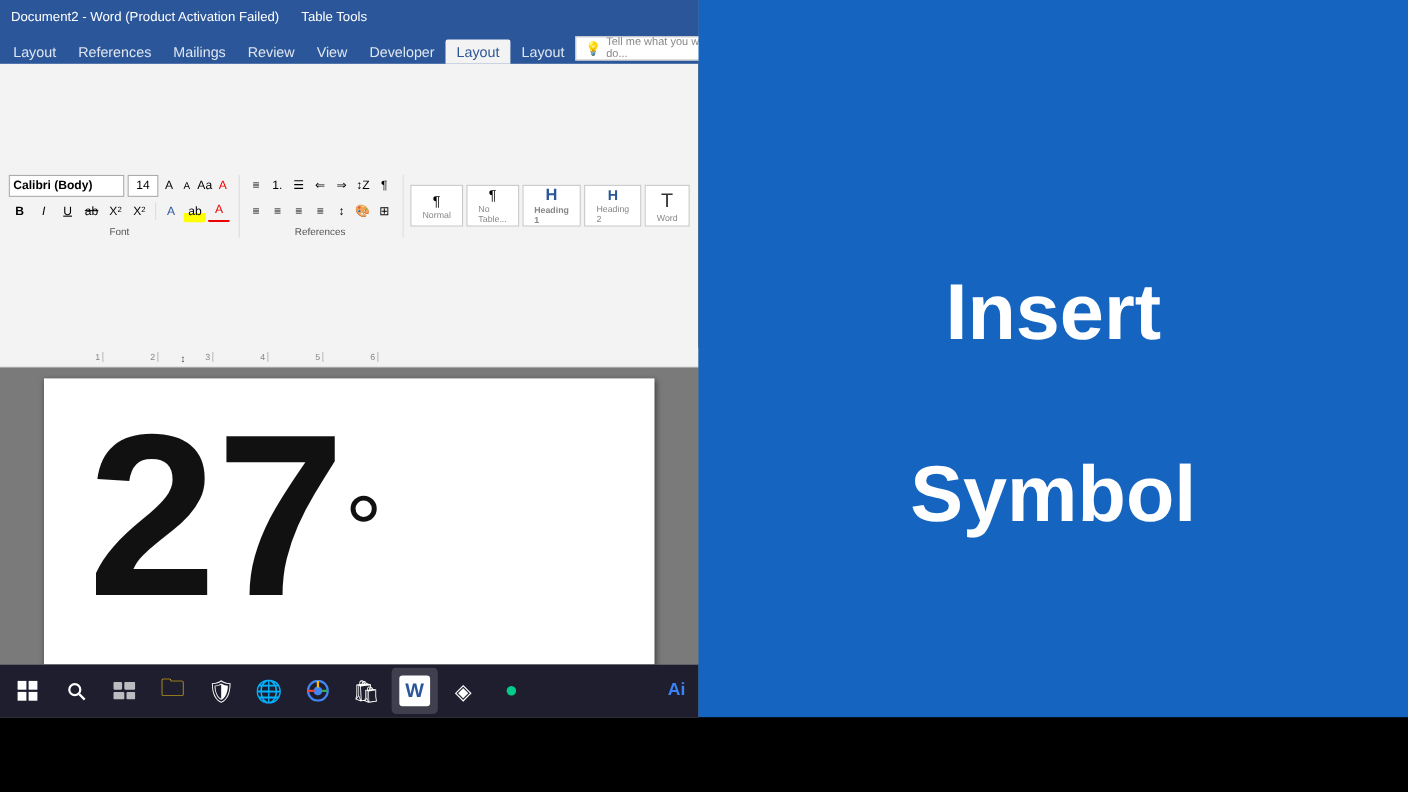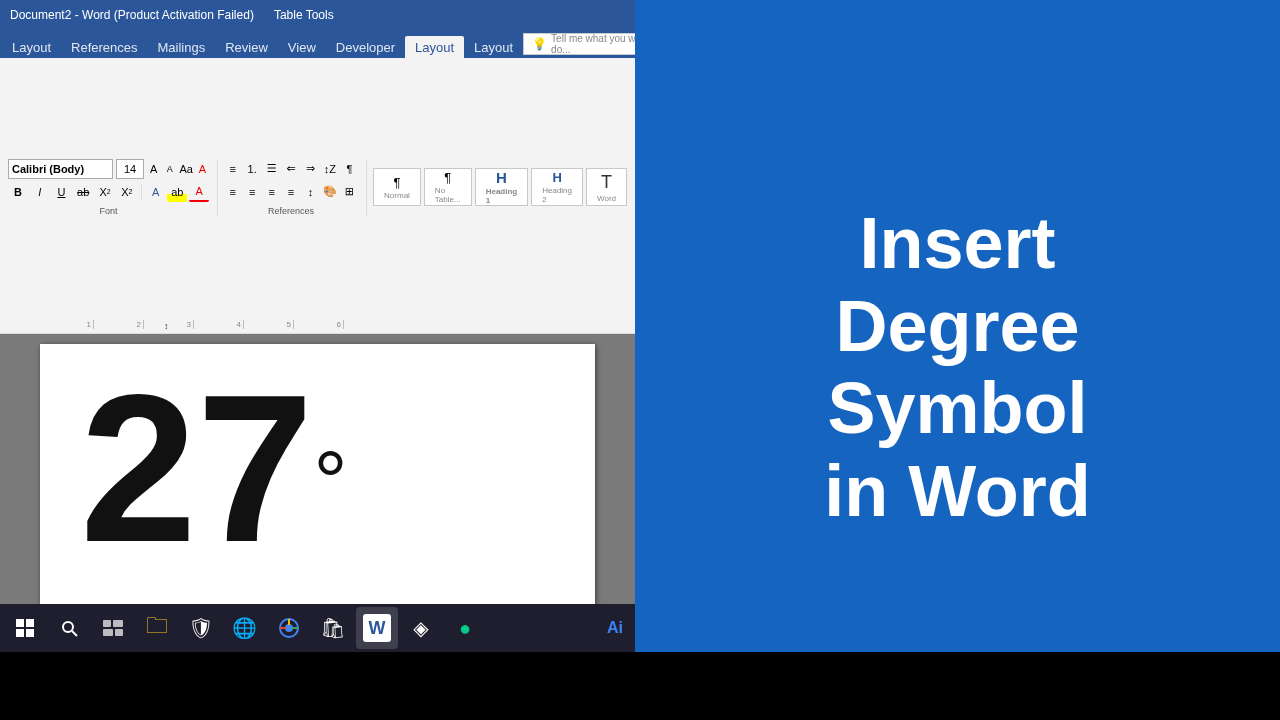--- a/index.html
+++ b/index.html
@@ -484,21 +484,20 @@
 
         <div style="margin-left:auto; color:#3b82f6; font-size:16px; font-weight:bold; padding-right:8px;">Ai</div>
       </div>
 
     </div>
 
     <div class="right-panel">
       <div class="tutorial-title">
         <br>
         <span>Insert</span><br>
-        <span>Degree</span><br>
+        <br>
         <span>Symbol</span><br>
-        <span>in Word</span>
       </div>
     </div>
 
   </div>
 
 </div>
 
 </body></html>

